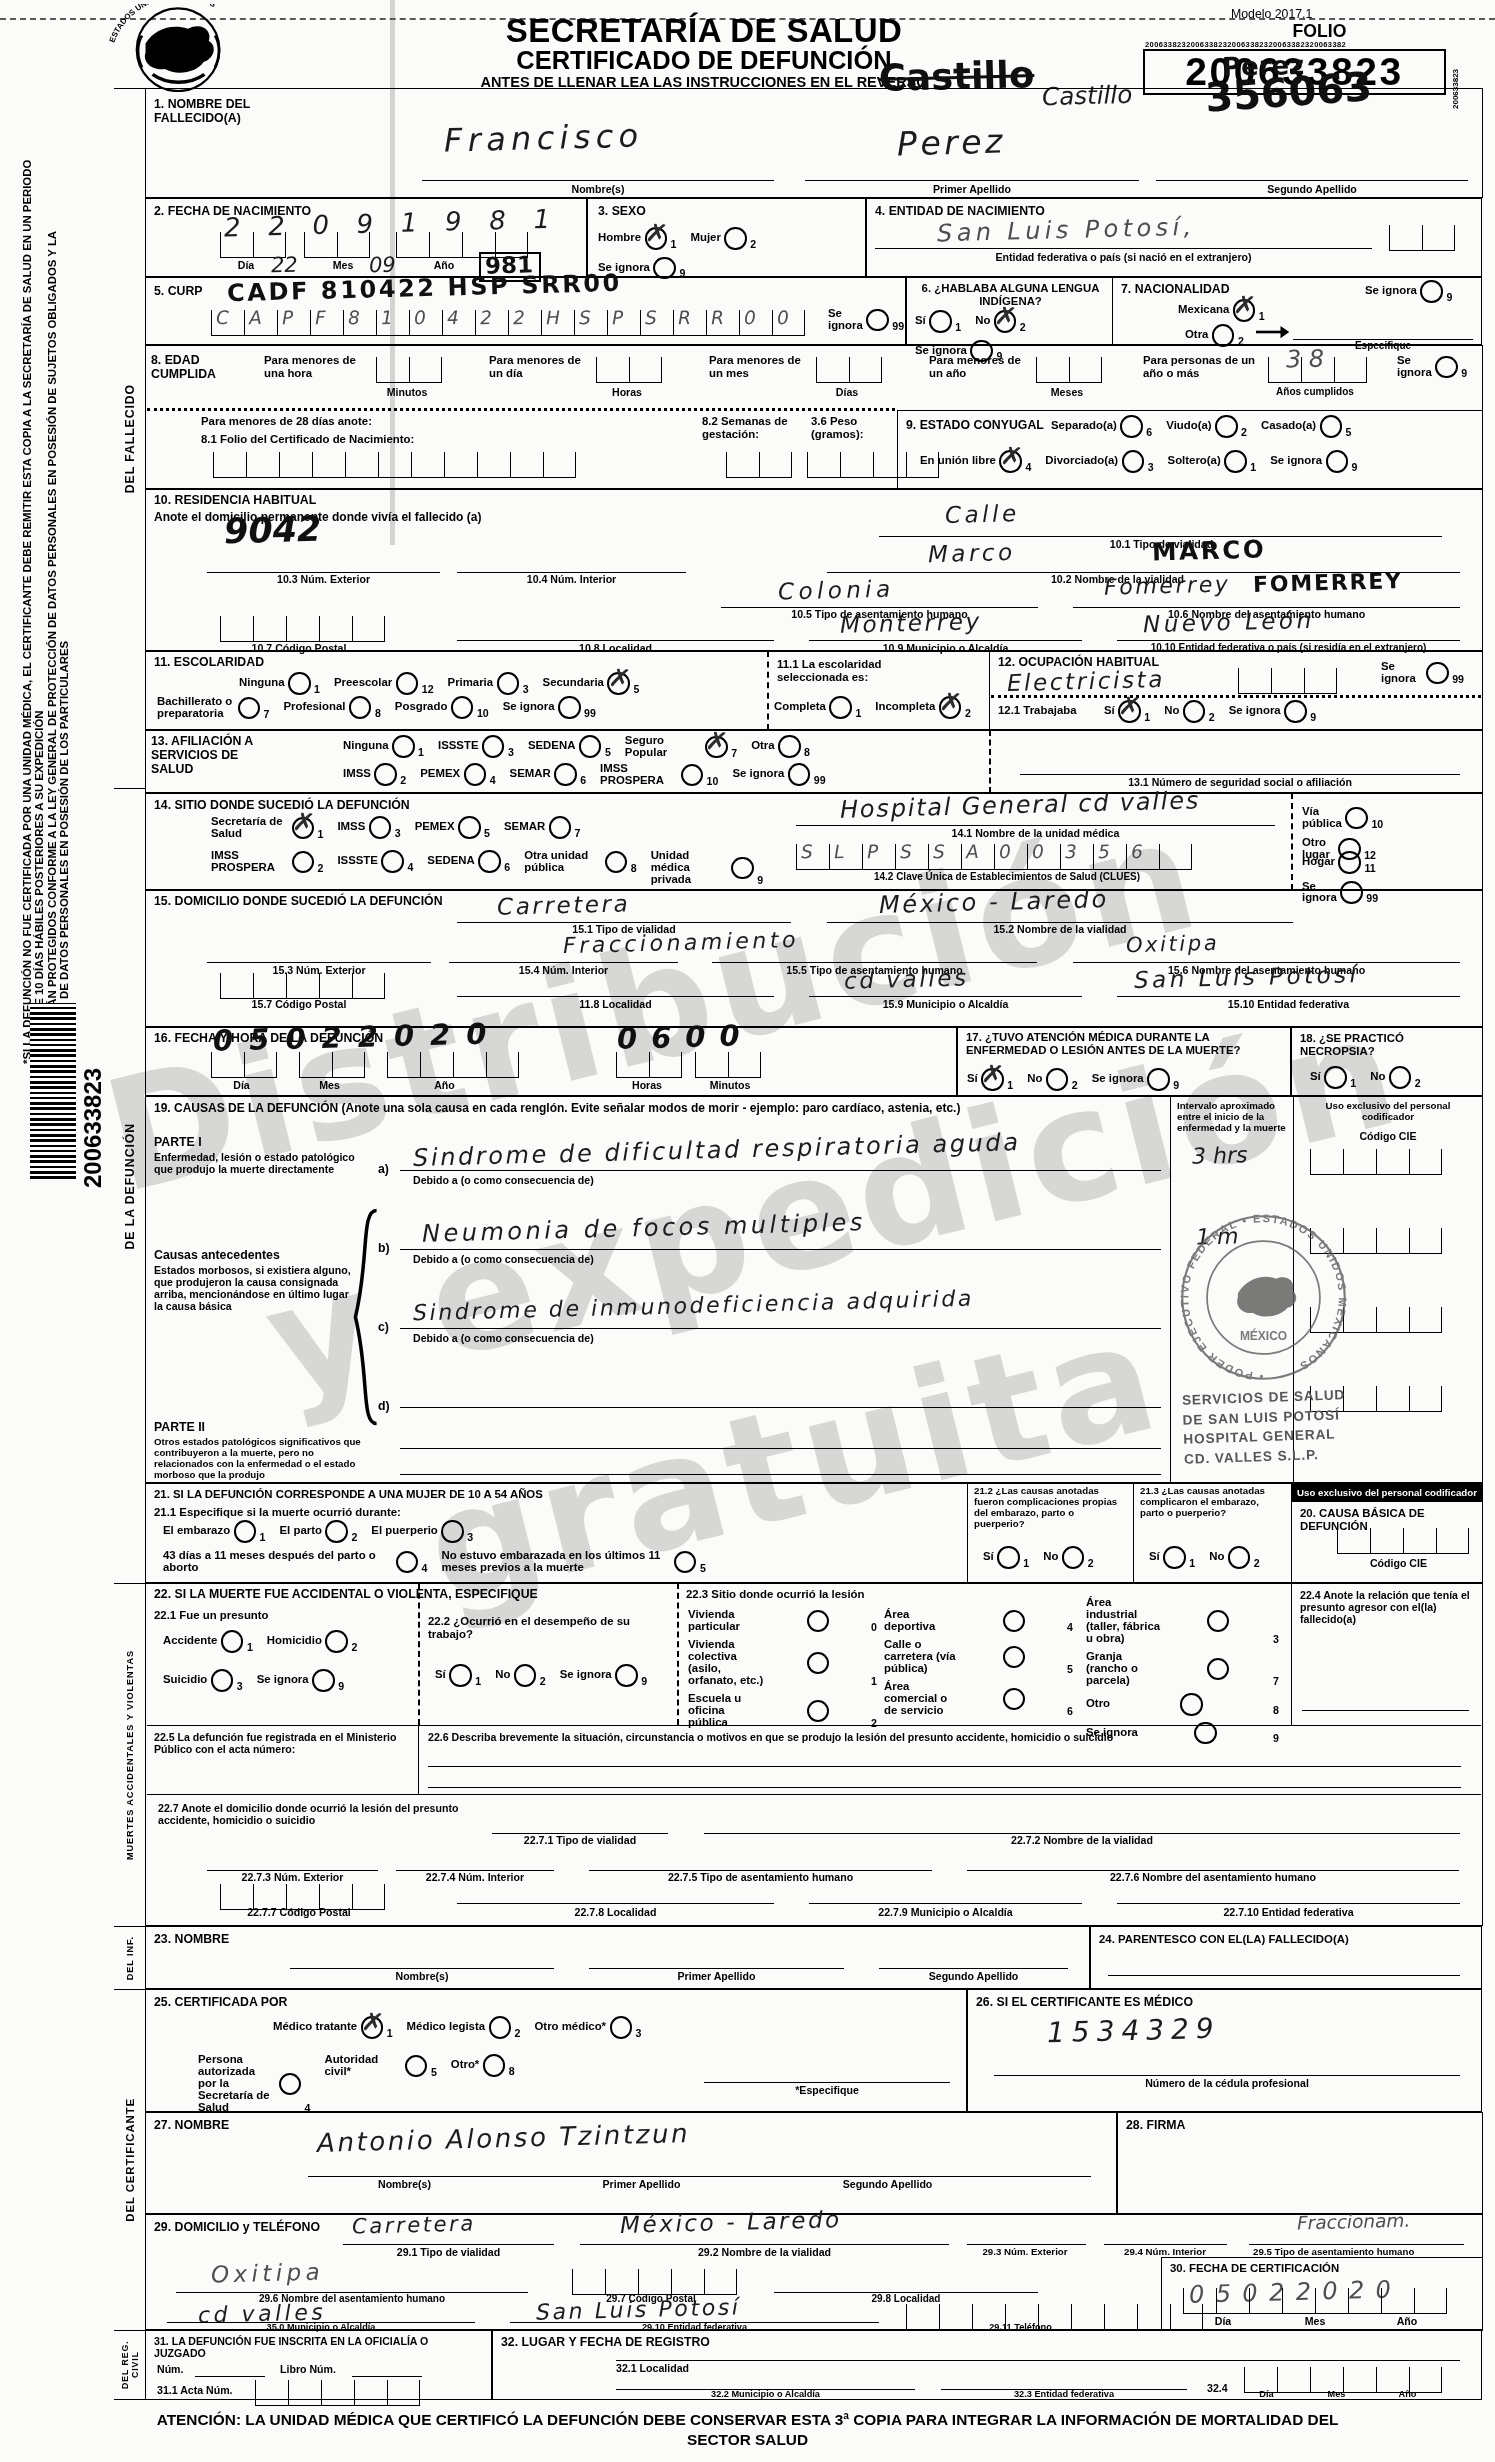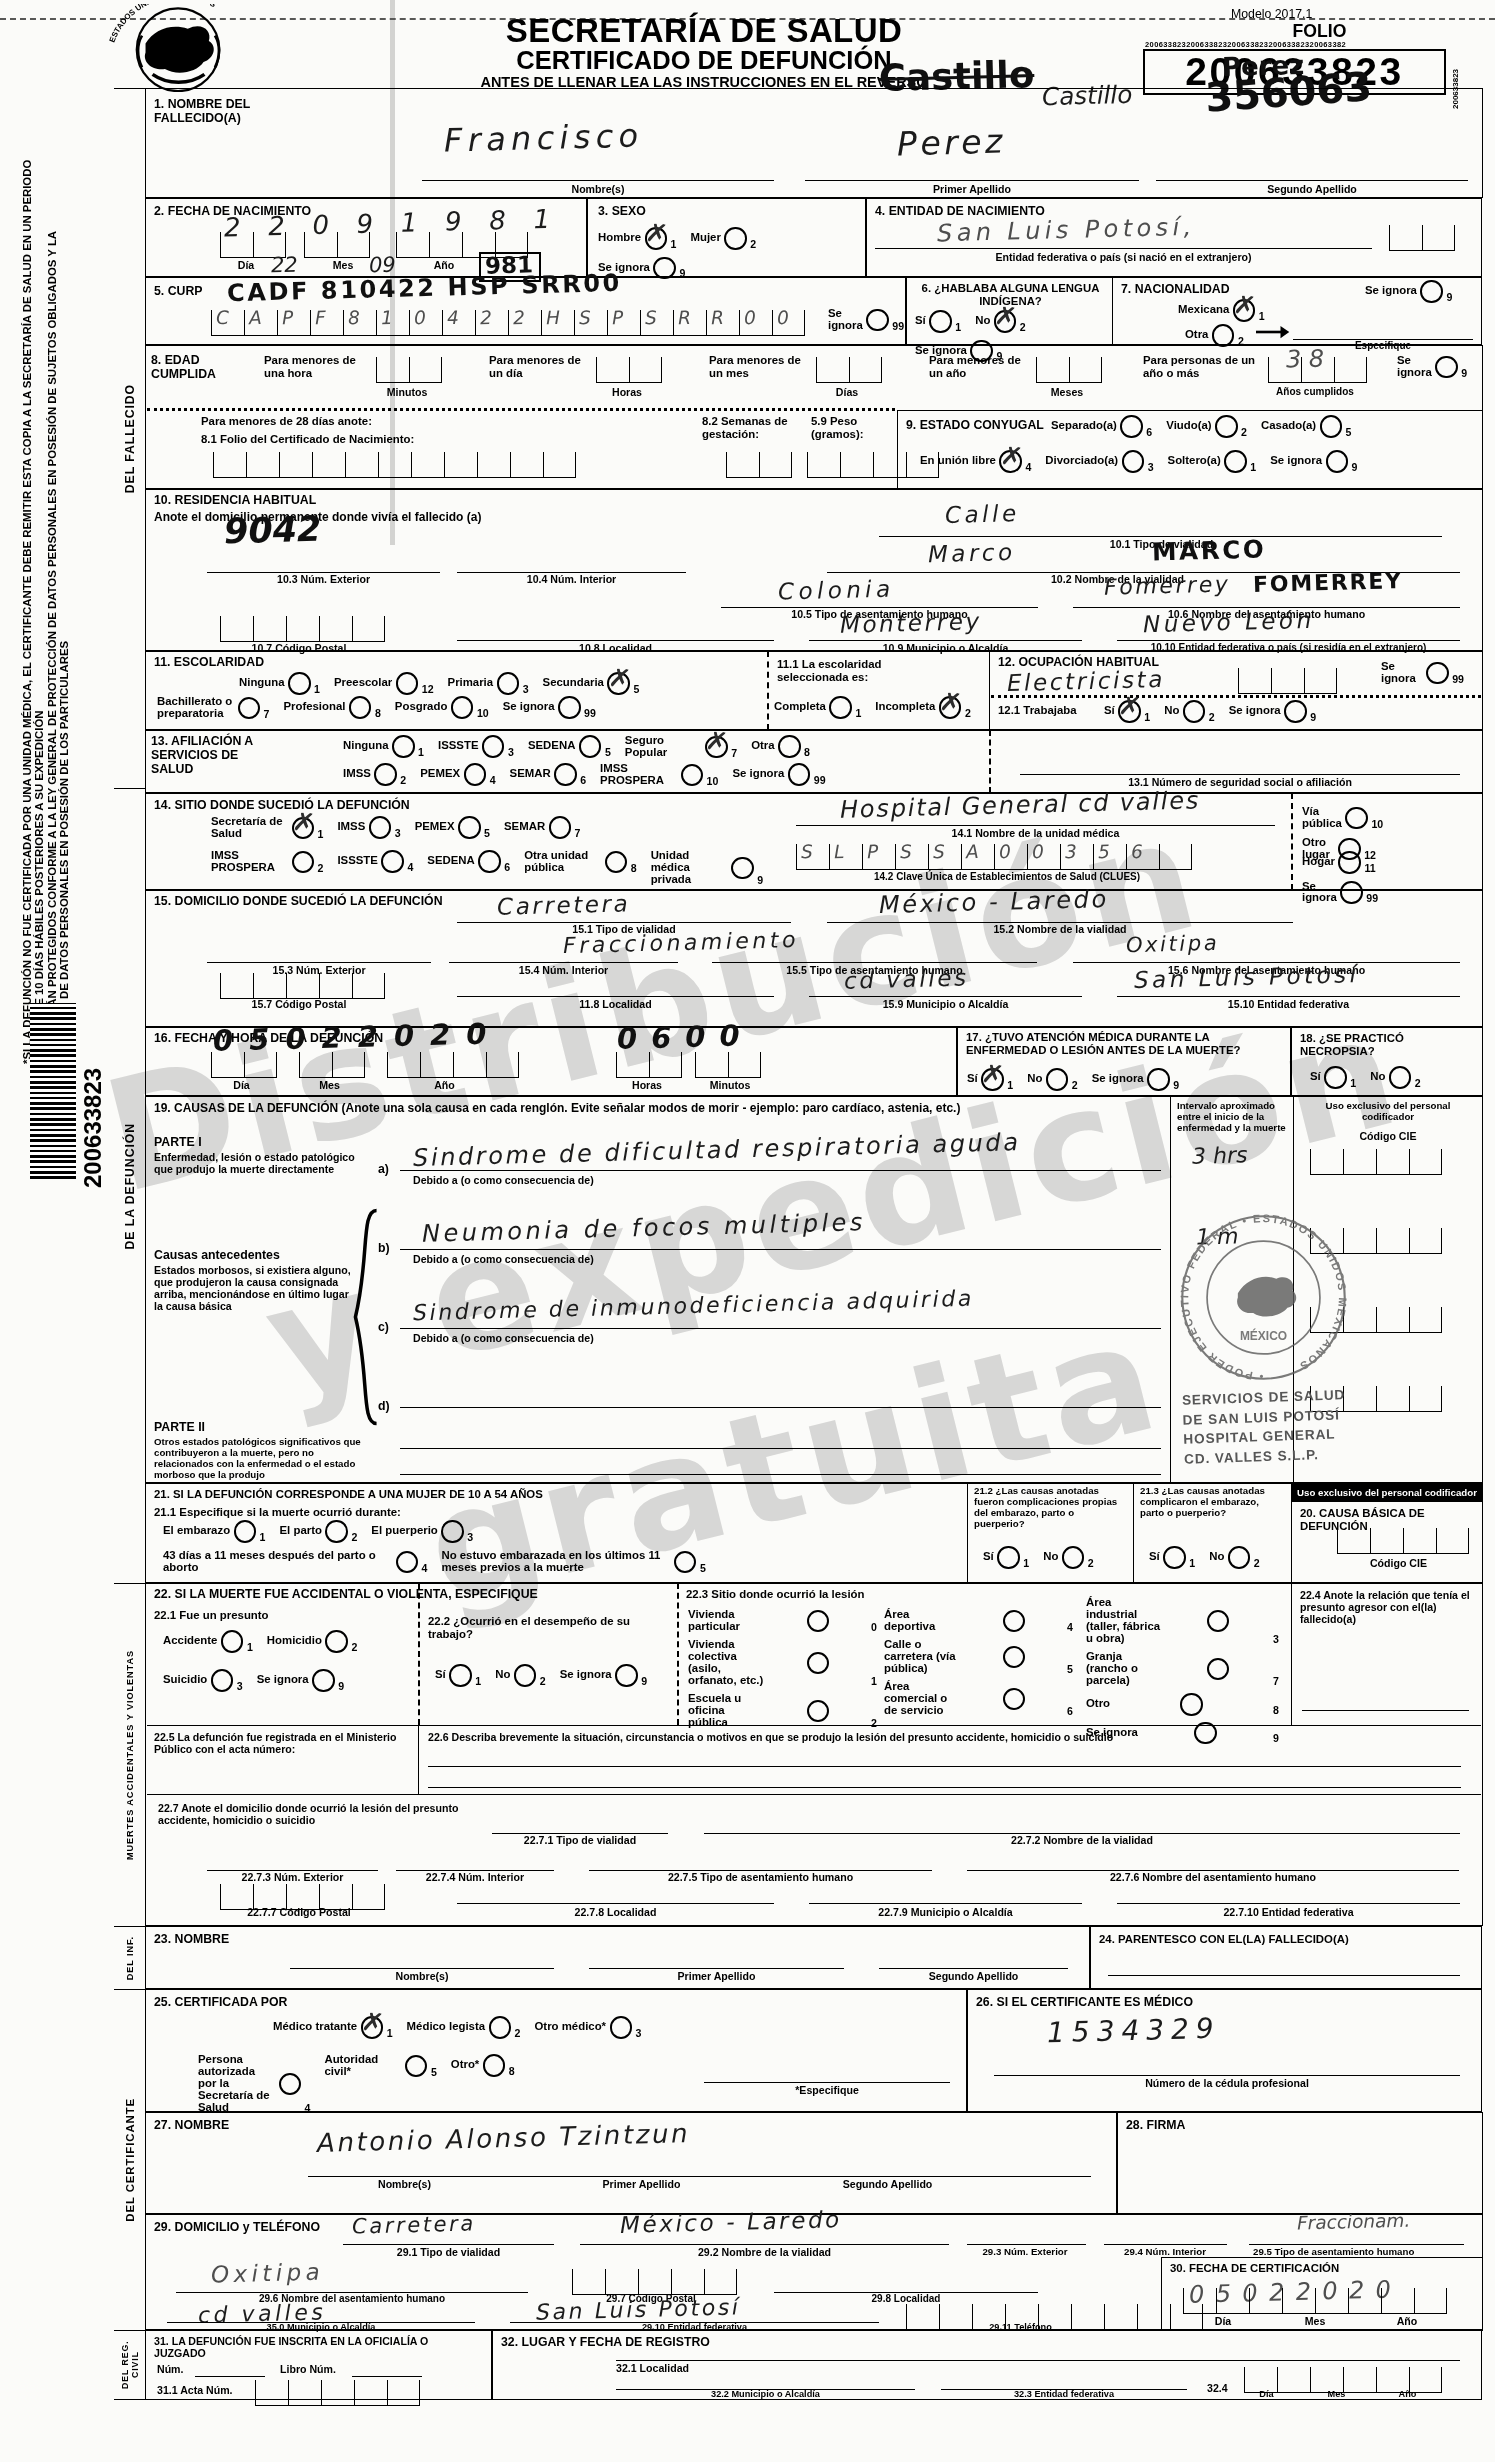--- a/index.html
+++ b/index.html
@@ -318,21 +318,21 @@
       <span class="cell" style="width: 33px; height: 26px;"></span>
       <span class="cell" style="width: 33px; height: 26px;"></span>
       <span class="cell" style="width: 33px; height: 26px;"></span>
       <span class="cell" style="width: 33px; height: 26px;"></span>
     </div>
   <div class="abs t13" style="left:702px;top:415px;width:98px">8.2 Semanas de gestación:</div>
   <div class="comb" style="left:726px;top:452px">
       <span class="cell" style="width: 33px; height: 26px;"></span>
       <span class="cell" style="width: 33px; height: 26px;"></span>
     </div>
-  <div class="abs t13" style="left:811px;top:415px;width:81px">5.9 Peso (gramos):</div>
+  <div class="abs t13" style="left:811px;top:415px;width:81px">3.6 Peso (gramos):</div>
   <div class="comb" style="left:807px;top:452px">
       <span class="cell" style="width: 33px; height: 26px;"></span>
       <span class="cell" style="width: 33px; height: 26px;"></span>
       <span class="cell" style="width: 33px; height: 26px;"></span>
       <span class="cell" style="width: 33px; height: 26px;"></span>
     </div>
   <div class="sec" style="left:897px;top:410px;width:586px;height:79px"></div>
   <div class="abs t" style="left:906px;top:419px">9. ESTADO CONYUGAL</div>
   <div class="opts" style="left:1051px;top:415px;width:422px"><span class="opt">
         <span class="olbl">Separado(a)</span>
@@ -1141,14 +1141,15 @@
   <div class="fl" style="left:1381px;top:2390px;width:53px;font-size:9.2px">Año</div>
   <div class="comb" style="left:1244px;top:2367px">
       <span class="cell" style="width: 33px; height: 26px;"></span>
       <span class="cell" style="width: 33px; height: 26px;"></span>
       <span class="cell" style="width: 33px; height: 26px;"></span>
       <span class="cell" style="width: 33px; height: 26px;"></span>
       <span class="cell" style="width: 33px; height: 26px;"></span>
       <span class="cell" style="width: 33px; height: 26px;"></span>
     </div>
 
+  <div class="abs" style="left:132px;top:2410px;width:1231px;text-align:center;font-weight:bold;font-size:15.4px;line-height:1.3">ATENCIÓN: LA UNIDAD MÉDICA QUE CERTIFICÓ LA DEFUNCIÓN DEBE CONSERVAR ESTA 3ª COPIA PARA INTEGRAR LA INFORMACIÓN DE MORTALIDAD DEL SECTOR SALUD</div>
 </div>
 
 
 </body></html>

